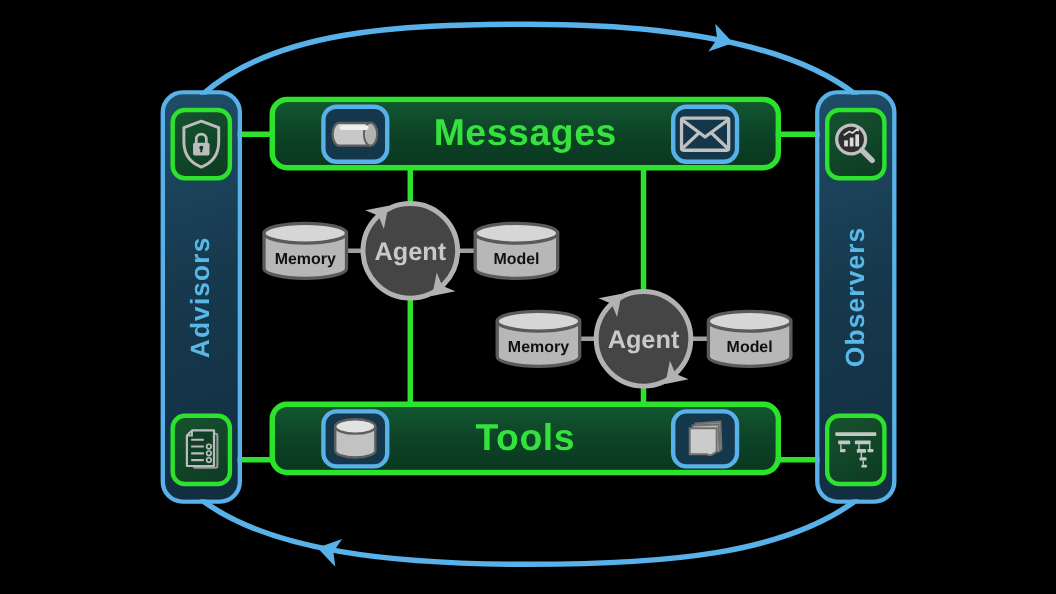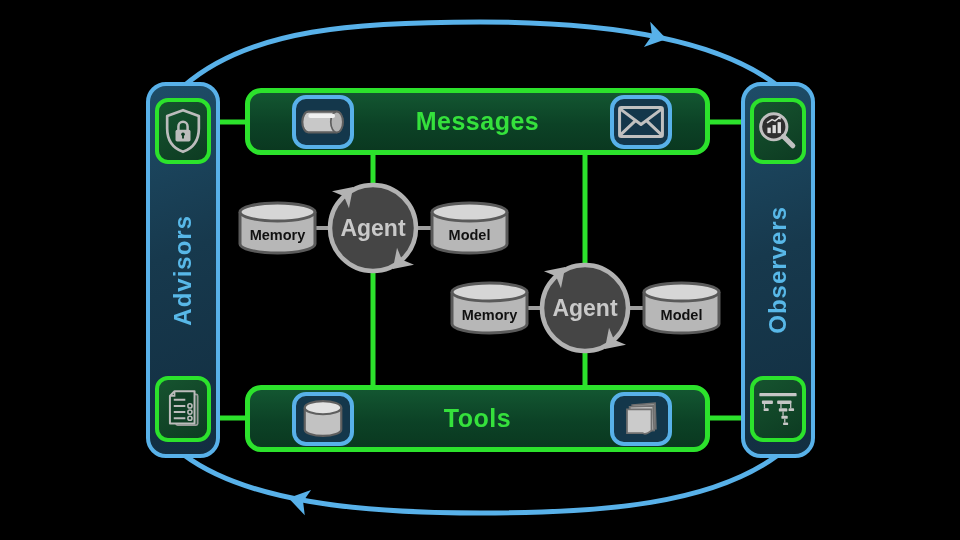--- a/index.html
+++ b/index.html
@@ -18,22 +18,22 @@
                  border-radius:13px;background:linear-gradient(150deg,#16532f,#0d3b22);
                  display:flex;align-items:center;justify-content:center;}
   .vlabel{writing-mode:vertical-rl;transform:rotate(180deg);color:#58b8e8;
           font-size:24px;font-weight:bold;letter-spacing:1px;user-select:none;}
 
   .bus{position:absolute;left:245px;width:465px;height:67px;box-sizing:border-box;
        border:5px solid #2ce22c;border-radius:16px;
        background:linear-gradient(180deg,#135631 0%,#0c4226 55%,#0a3820 100%);
        display:flex;align-items:center;justify-content:center;}
   .bus.messages{top:88px;}
-  .bus.tools{top:385px;text-align:center;}
-  .bus-label{color:#35e13c;font-size:25px;font-weight:bold;letter-spacing:.5px;}
+  .bus.tools{top:365px;text-align:center;}
+  .bus-label{color:#35e13c;font-size:34px;font-weight:bold;letter-spacing:.5px;}
   .bus-icon-box{position:absolute;top:50%;transform:translateY(-50%);width:62px;height:54px;
                 box-sizing:border-box;border:4px solid #58b1e9;border-radius:14px;
                 background:#14374b;display:flex;align-items:center;justify-content:center;}
   .bus-icon-left{left:42px;}
   .bus-icon-right{right:33px;}
 
   .cluster{position:absolute;width:290px;height:110px;}
   .cluster text{font-family:"Liberation Sans",sans-serif;}
   .cyl-label{font-size:14.5px;font-weight:bold;fill:#111;}
   .agent-label{font-size:23px;font-weight:bold;fill:#c9c9c9;}

